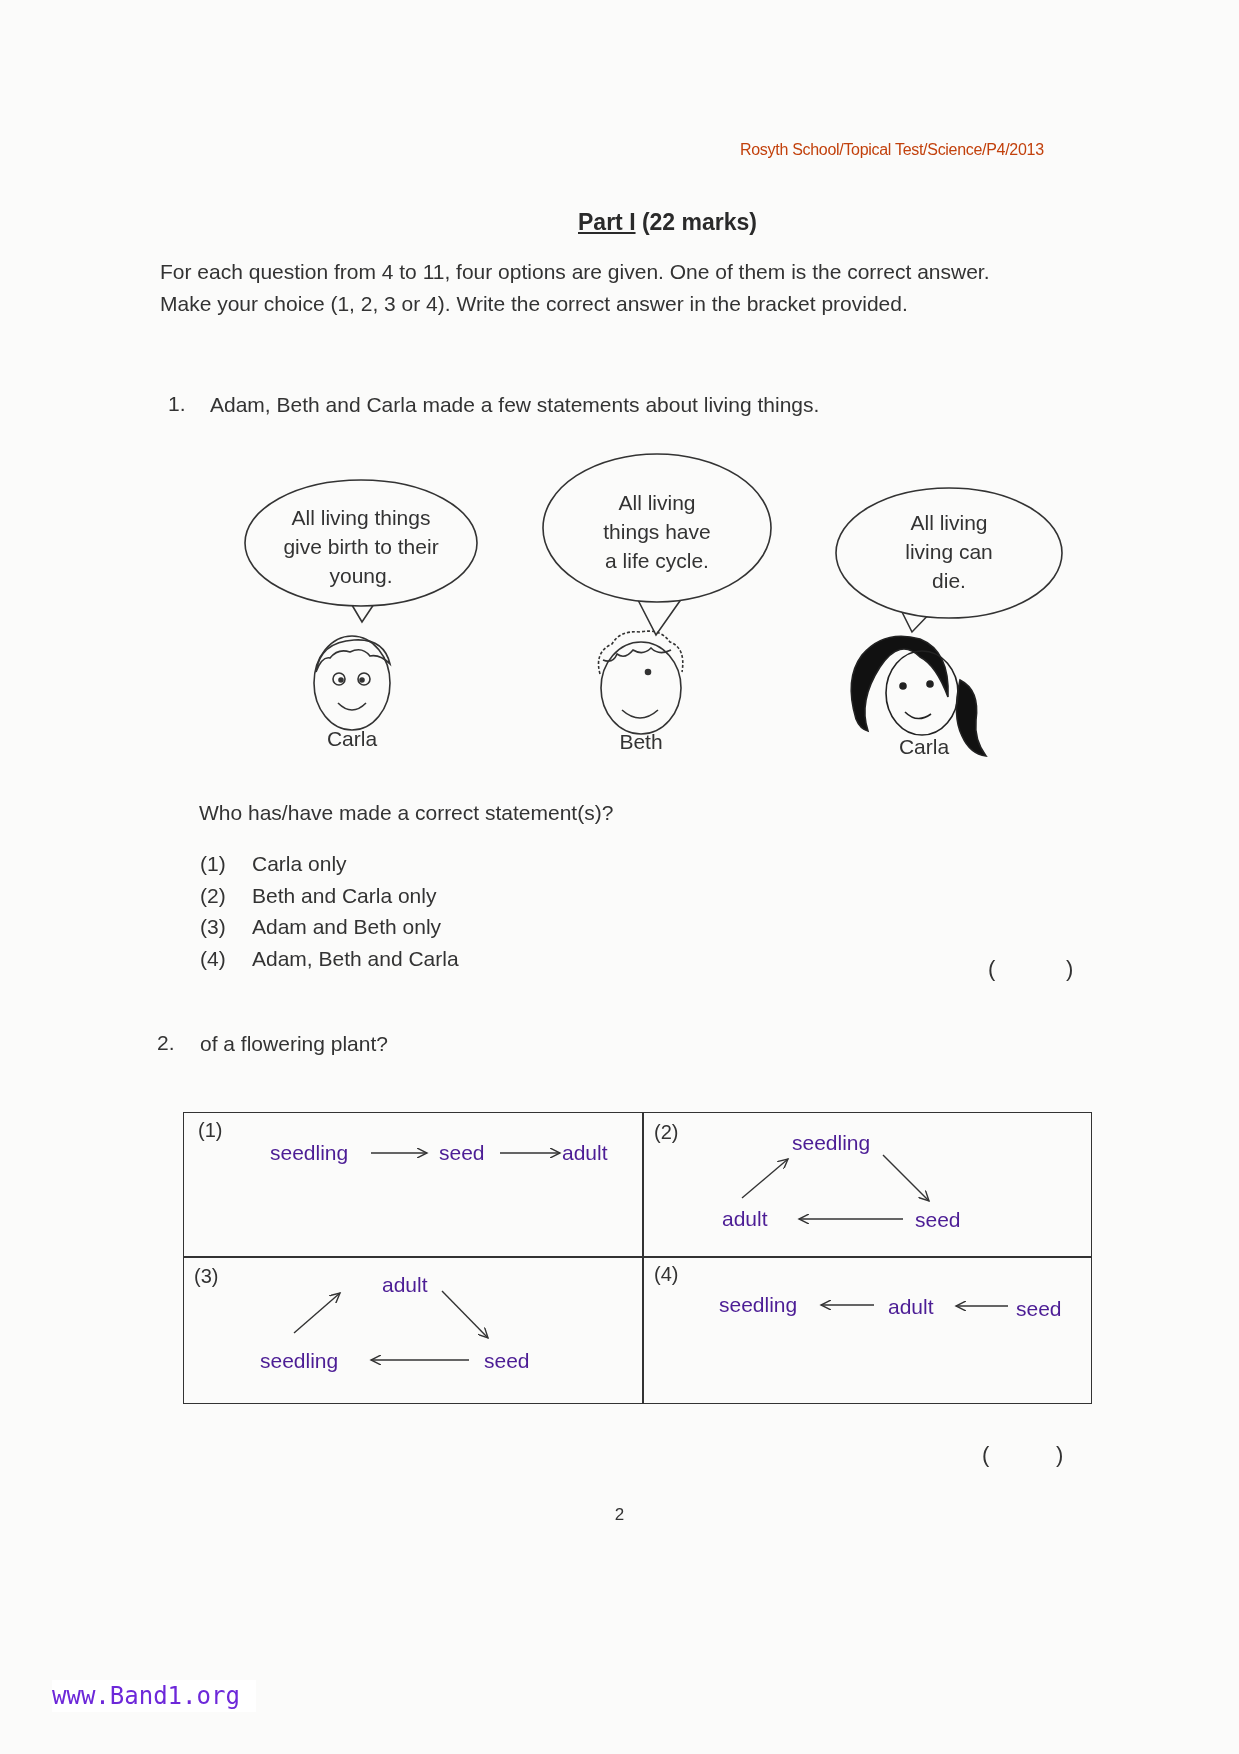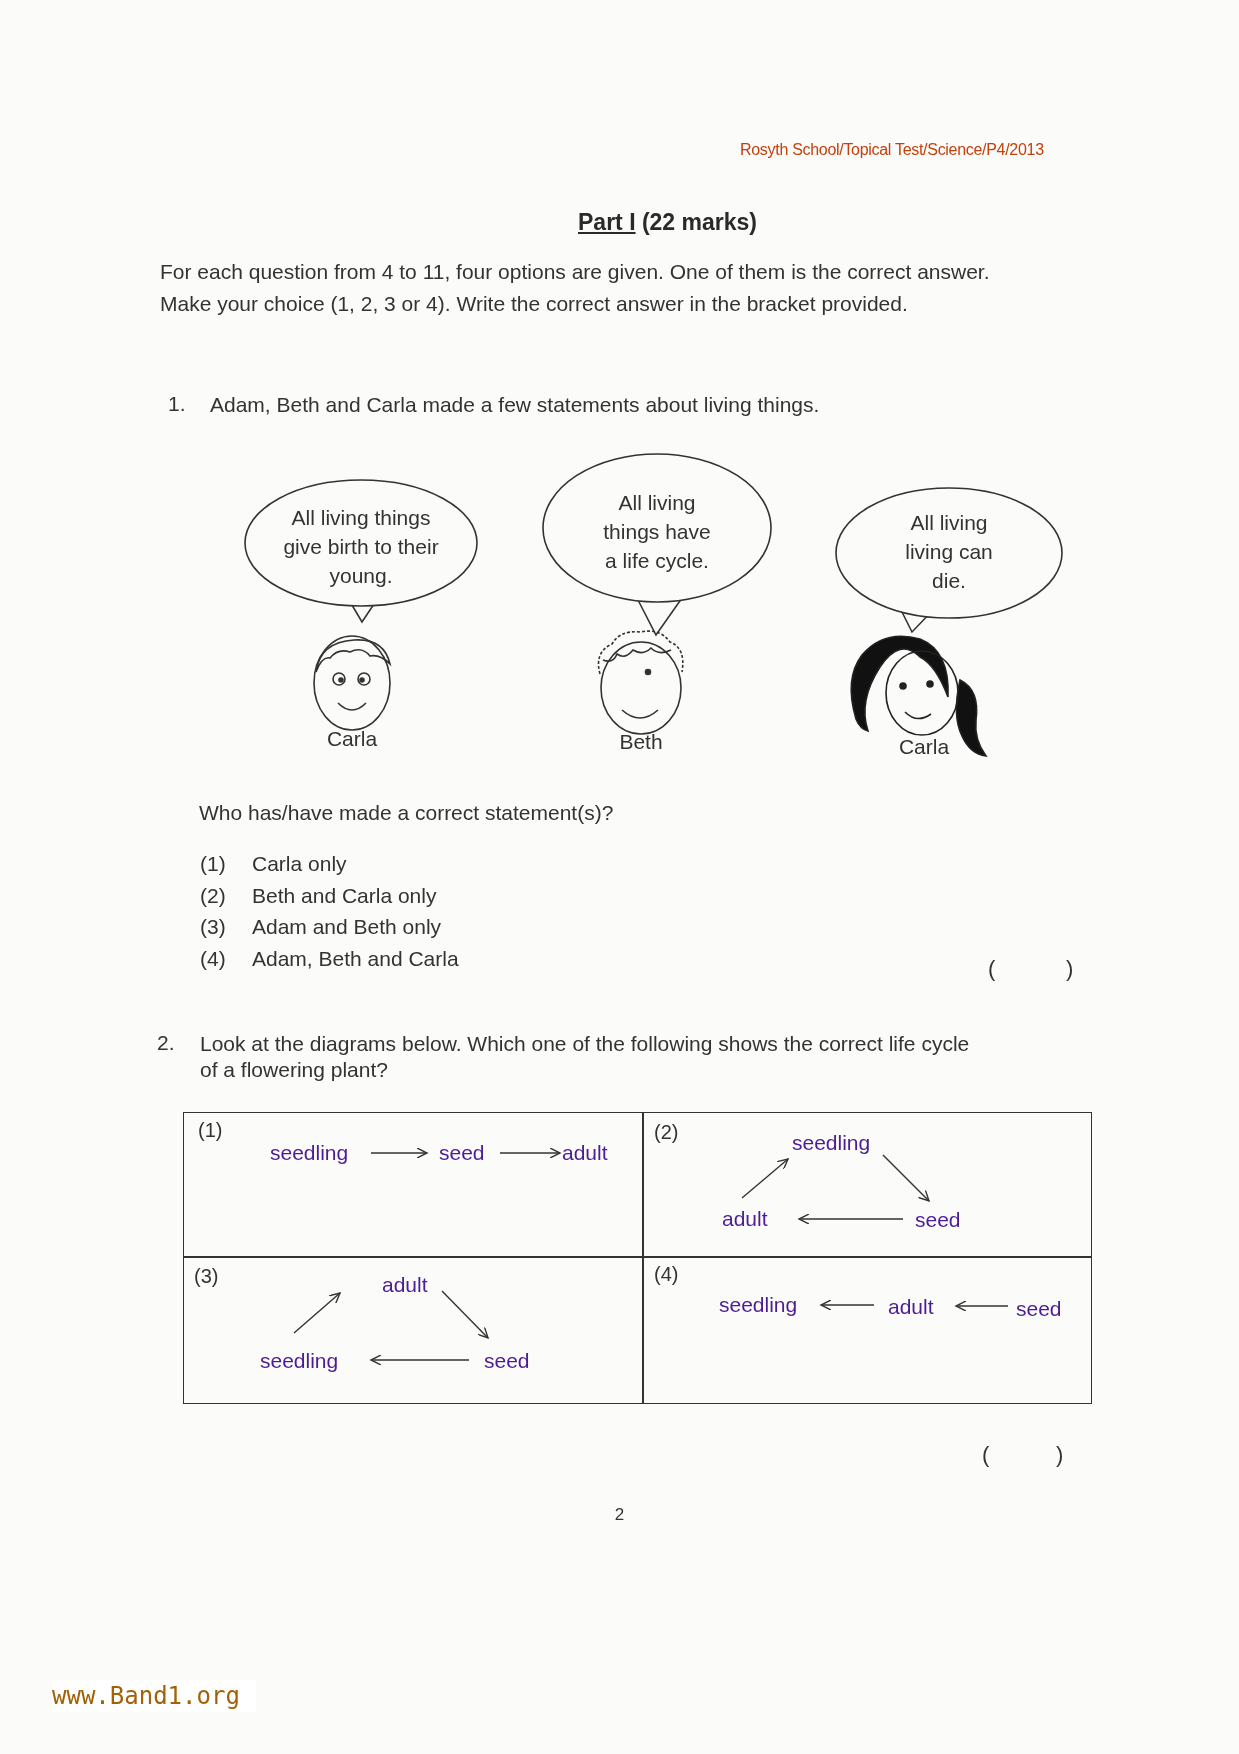--- a/index.html
+++ b/index.html
@@ -20,21 +20,21 @@
   .options { left: 200px; top: 848px; font-size: 21px; line-height: 31.5px; color: #333; }
   .options .opt { display: flex; }
   .options .opt-num { width: 52px; }
   .bracket { font-size: 22px; color: #333; }
   .grid { left: 183px; top: 1112px; width: 909px; height: 292px; border: 1.5px solid #333; box-sizing: border-box; }
   .grid .vline { position: absolute; left: 458px; top: 0; width: 1.5px; height: 100%; background: #333; }
   .grid .hline { position: absolute; left: 0; top: 143px; width: 100%; height: 1.5px; background: #333; }
   .cell-label { position: absolute; font-size: 20px; color: #333; }
   .word { position: absolute; font-size: 21px; color: #4c1d95; }
   .page-num { left: 0; width: 1239px; top: 1505px; text-align: center; font-size: 17px; color: #333; }
-  .watermark { left: 52px; top: 1680px; font-family: "DejaVu Sans Mono", monospace; font-size: 24px; color: #a16207; background: #fff; padding: 2px 16px 2px 0; }
+  .watermark { left: 52px; top: 1680px; font-family: "DejaVu Sans Mono", monospace; font-size: 24px; color: #6d28d9; background: #fff; padding: 2px 16px 2px 0; }
   svg.art { position: absolute; left: 0; top: 0; }
 </style>
 </head>
 <body>
 
 <div class="abs header-ref">Rosyth School/Topical Test/Science/P4/2013</div>
 
 <div class="abs part-title">
   <span class="u">Part I</span><span> (22 marks)</span>
 </div>
@@ -132,21 +132,20 @@
       <span>Adam, Beth and Carla</span>
     </div>
 </div>
 
 <div class="abs bracket" style="left:988px; top:956px;">(</div>
 <div class="abs" style="left:1005px; top:952px; width:60px; height:30px;"></div>
 <div class="abs bracket" style="left:1066px; top:956px;">)</div>
 
 <div class="abs q-num" style="left:157px; top:1031px;">2.</div>
 <div class="abs q-text" style="left:200px; top:1031px;">
-  <div>Look at the diagrams below. Which one of the following shows the correct life cycle</div>
   <div>of a flowering plant?</div>
 </div>
 
 <div class="abs grid">
   <div class="vline"></div>
   <div class="hline"></div>
 
   <div>
     <div class="cell-label" style="left:14px; top:6px;">(1)</div>
     <div class="word" style="left:86px; top:28px;">seedling</div>

